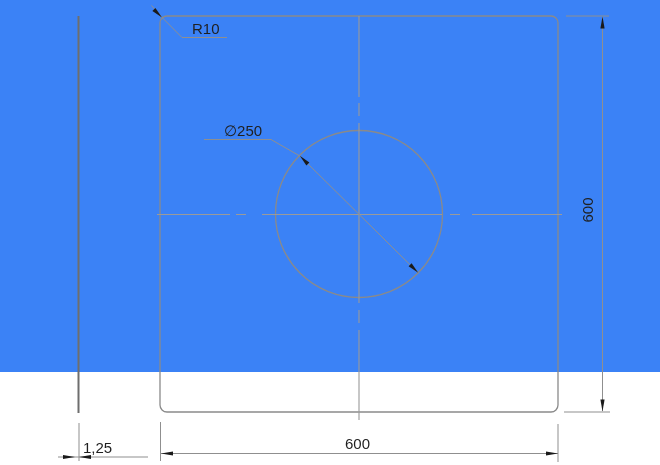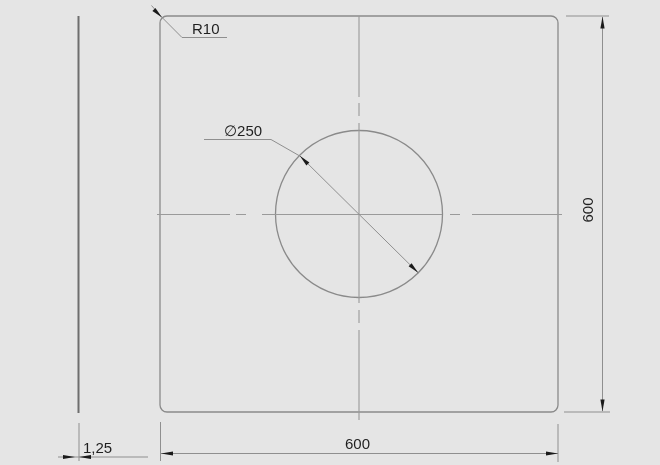--- a/index.html
+++ b/index.html
@@ -6,22 +6,22 @@
     margin: 0;
     padding: 0;
     background: #ffffff;
     width: 660px;
     height: 465px;
     overflow: hidden;
   }
   .drawing-stage {
     position: relative;
     width: 660px;
-    height: 465px;
-    background: #e5e5e5;
+    height: 372px;
+    background: #3b82f6;
   }
   svg text {
     font-family: "Liberation Sans", sans-serif;
     font-size: 15px;
     fill: #1f1f1f;
   }
   .geo   { stroke: #8a8a8a; stroke-width: 1.3; fill: none; }
   .thin  { stroke: #8f8f8f; stroke-width: 1;   fill: none; }
   .cline { stroke: #9a9a9a; stroke-width: 1.1; fill: none; }
   .edge  { stroke: #6e6e6e; stroke-width: 2;   fill: none; }

